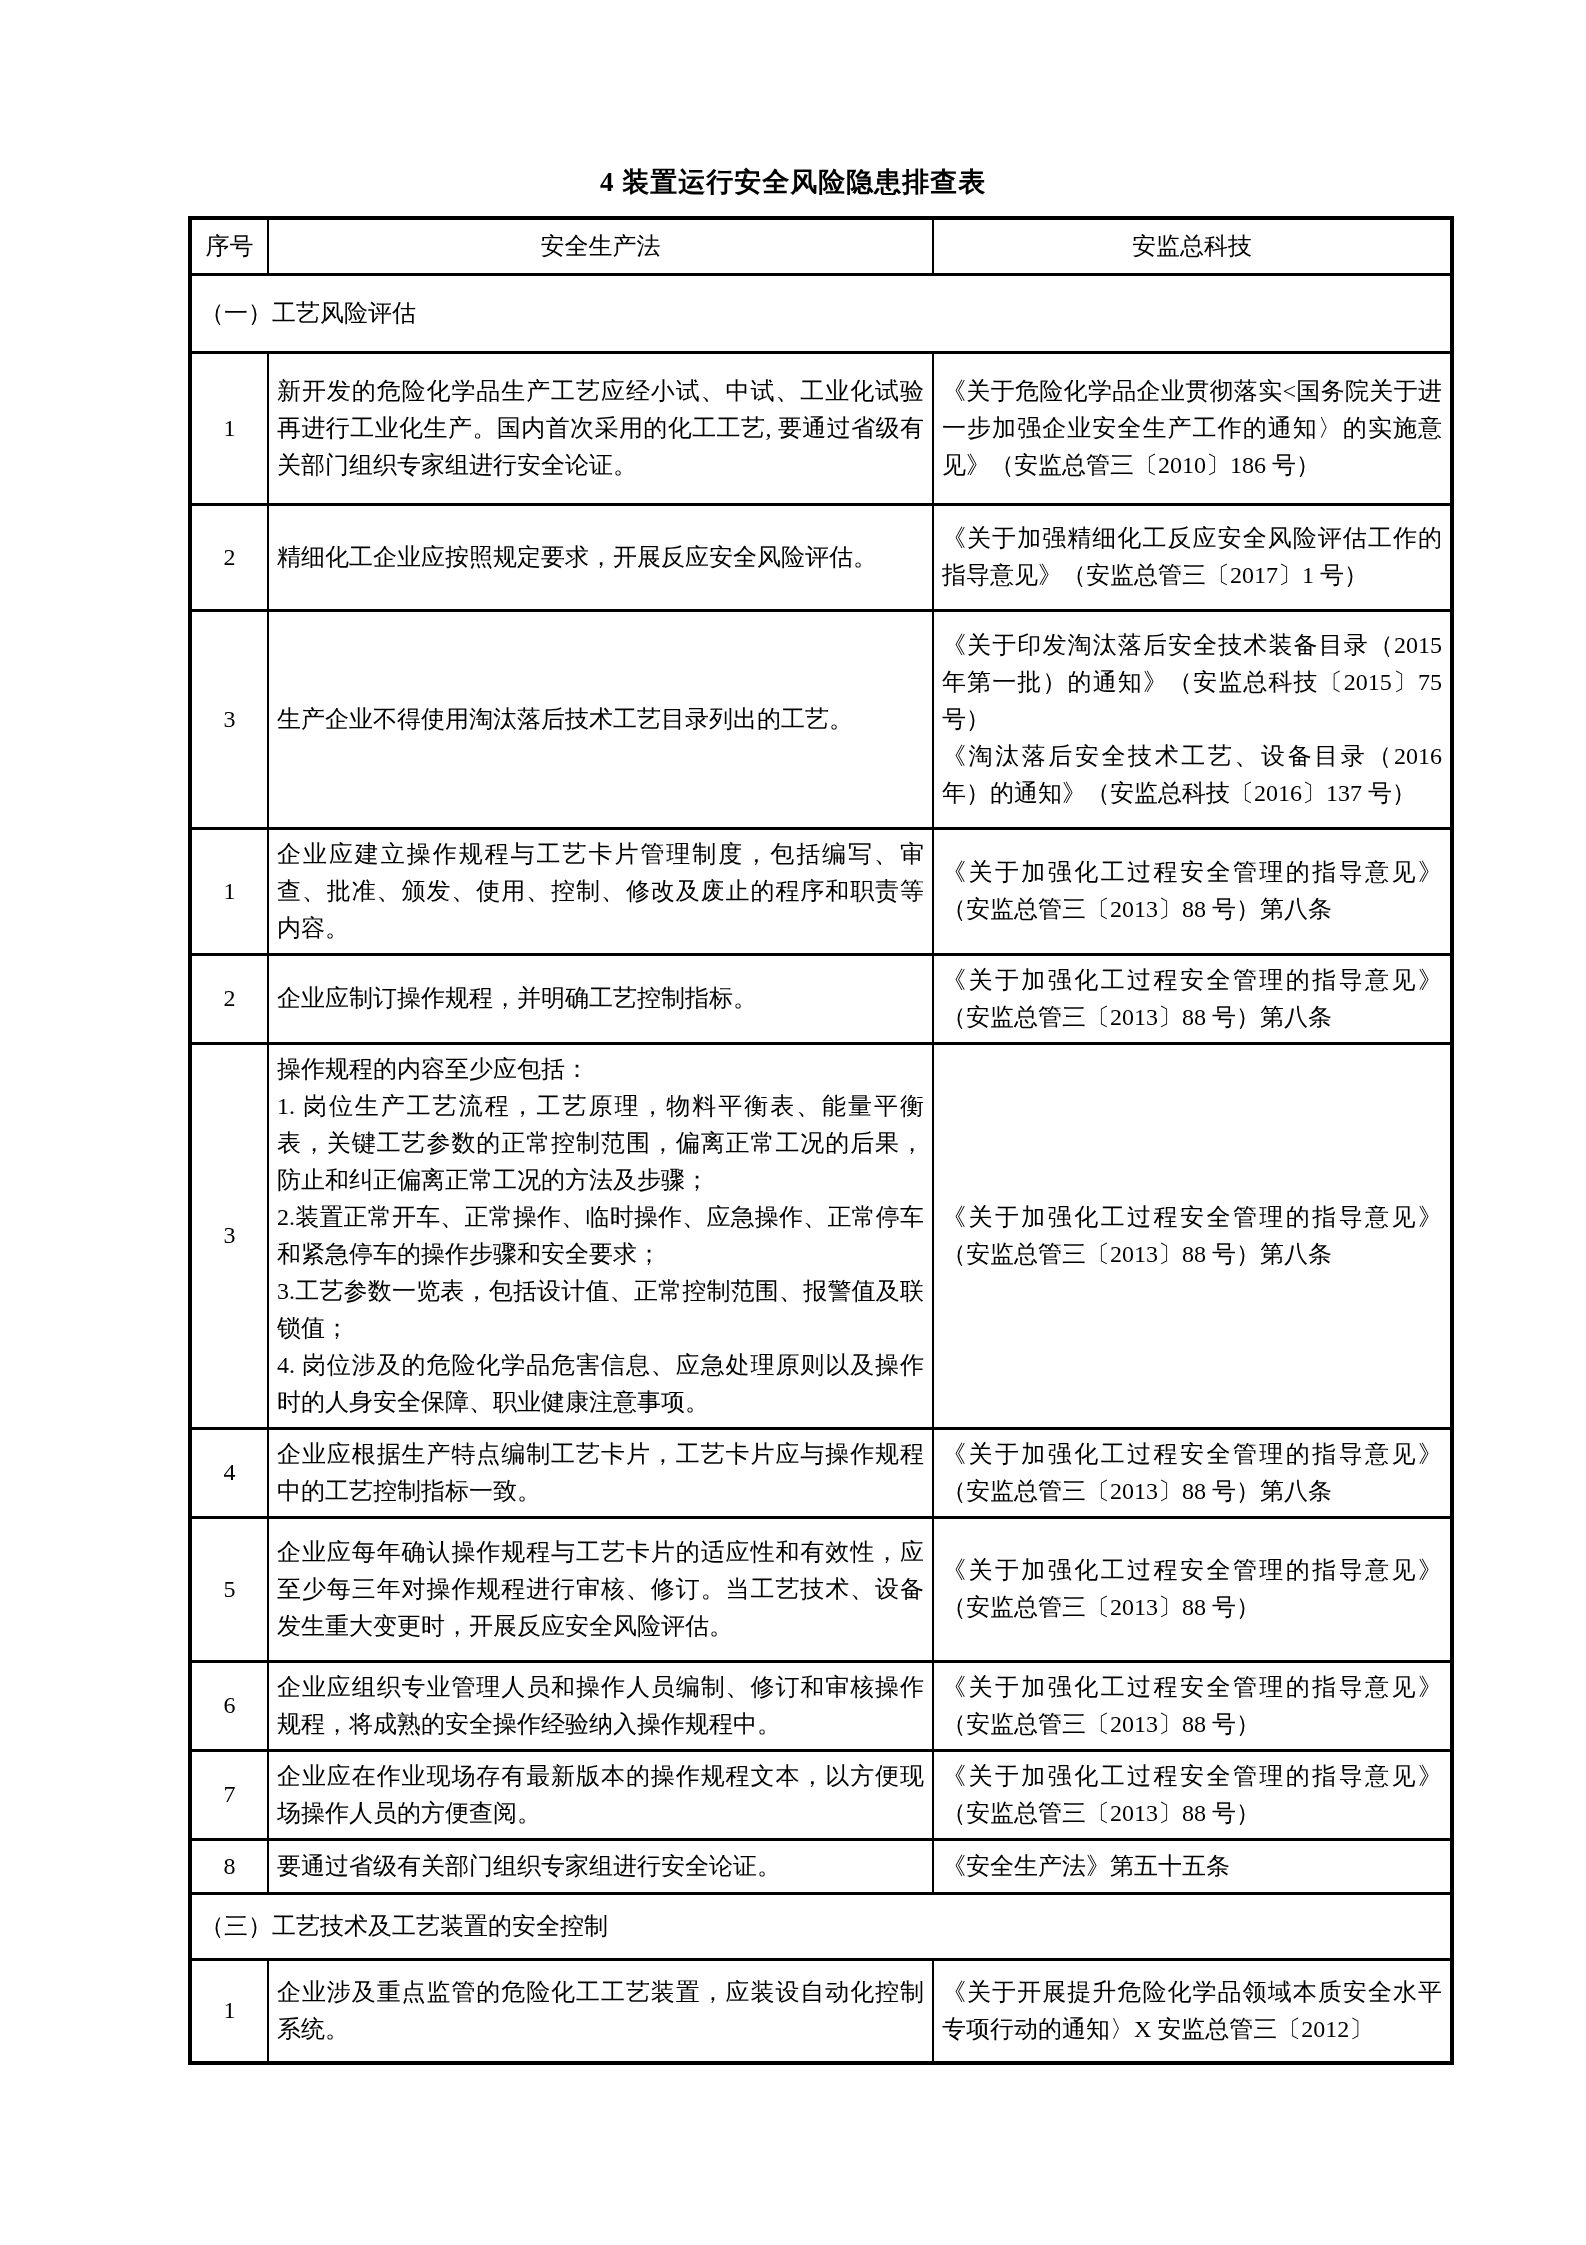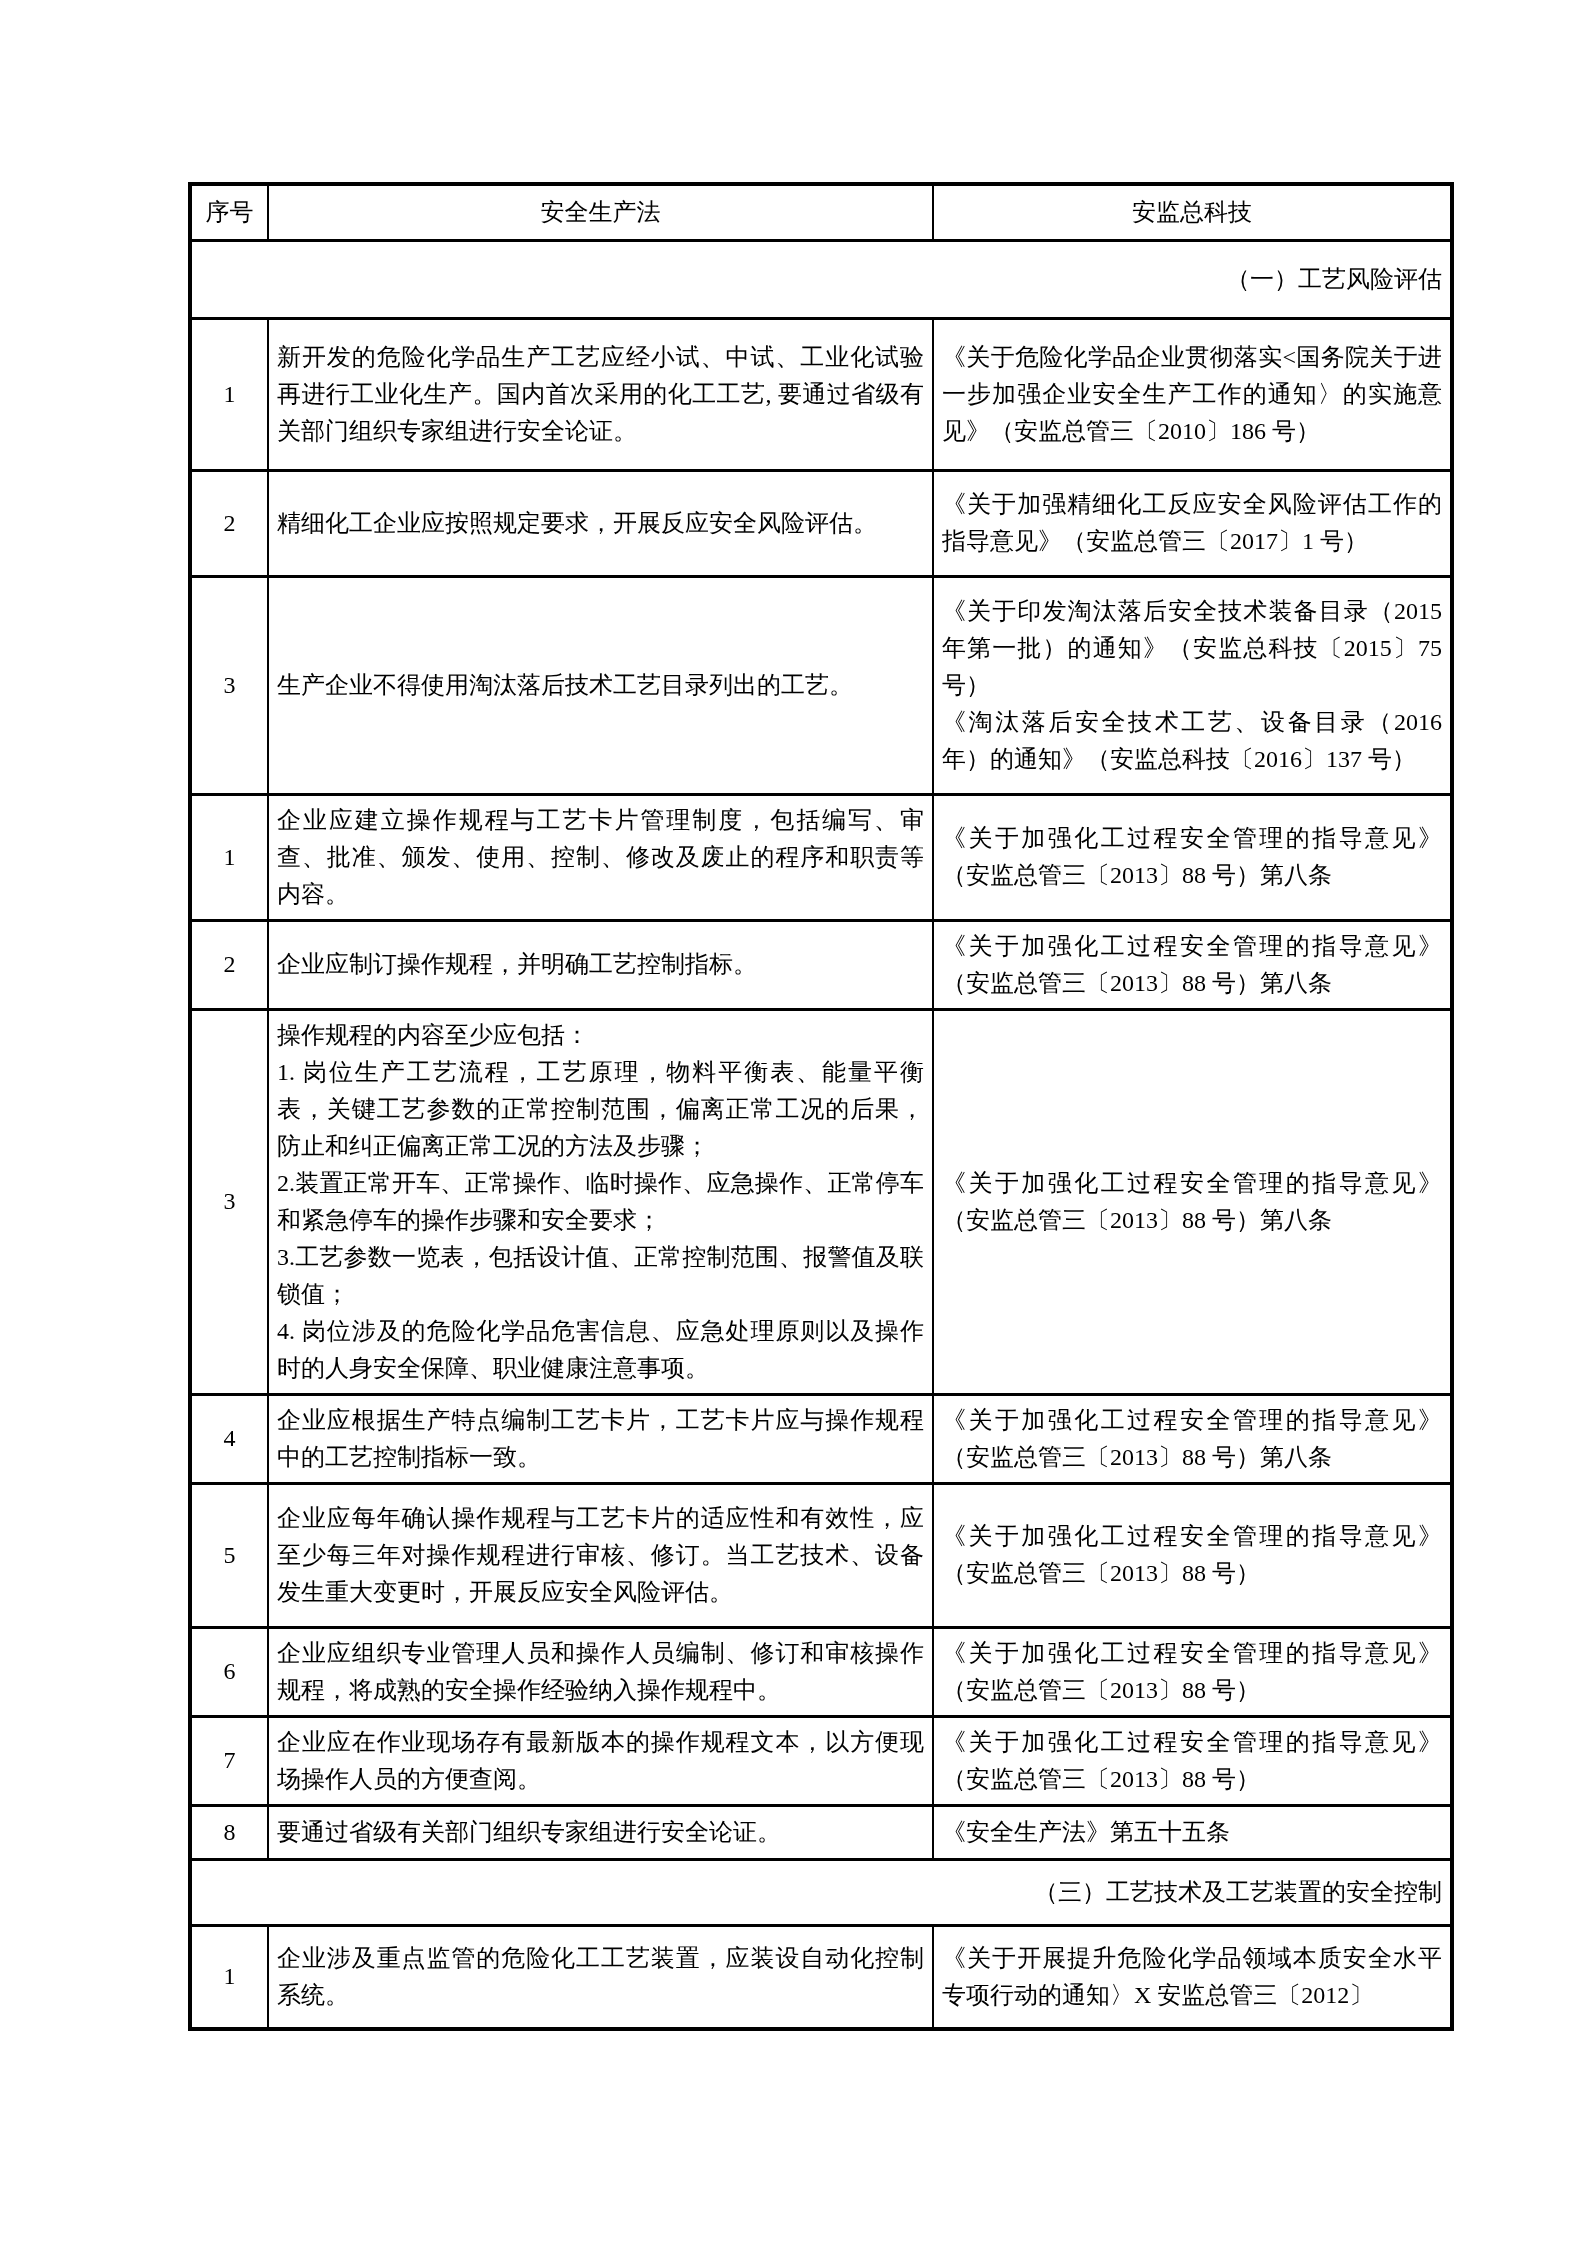--- a/index.html
+++ b/index.html
@@ -45,36 +45,37 @@
   }
   td.hdr {
     text-align: center;
     font-size: 24px;
   }
   td.no-cell {
     text-align: center;
     padding: 2px 2px;
   }
   td.section-cell {
-    text-align: right;
+    text-align: left;
     font-size: 24px;
   }
   td.content-cell, td.basis-cell {
     text-align: justify;
     text-justify: inter-ideograph;
   }
   td.content-cell div, td.basis-cell div {
     text-align: justify;
   }
 </style>
 </head>
 <body>
 
 <div class="page">
 
+  <div class="doc-title">4 装置运行安全风险隐患排查表</div>
 
   <table class="inspection">
     <colgroup>
       <col style="width:78px">
       <col style="width:665px">
       <col style="width:519px">
     </colgroup>
 
     <tbody>
         <tr style="height:56px">

